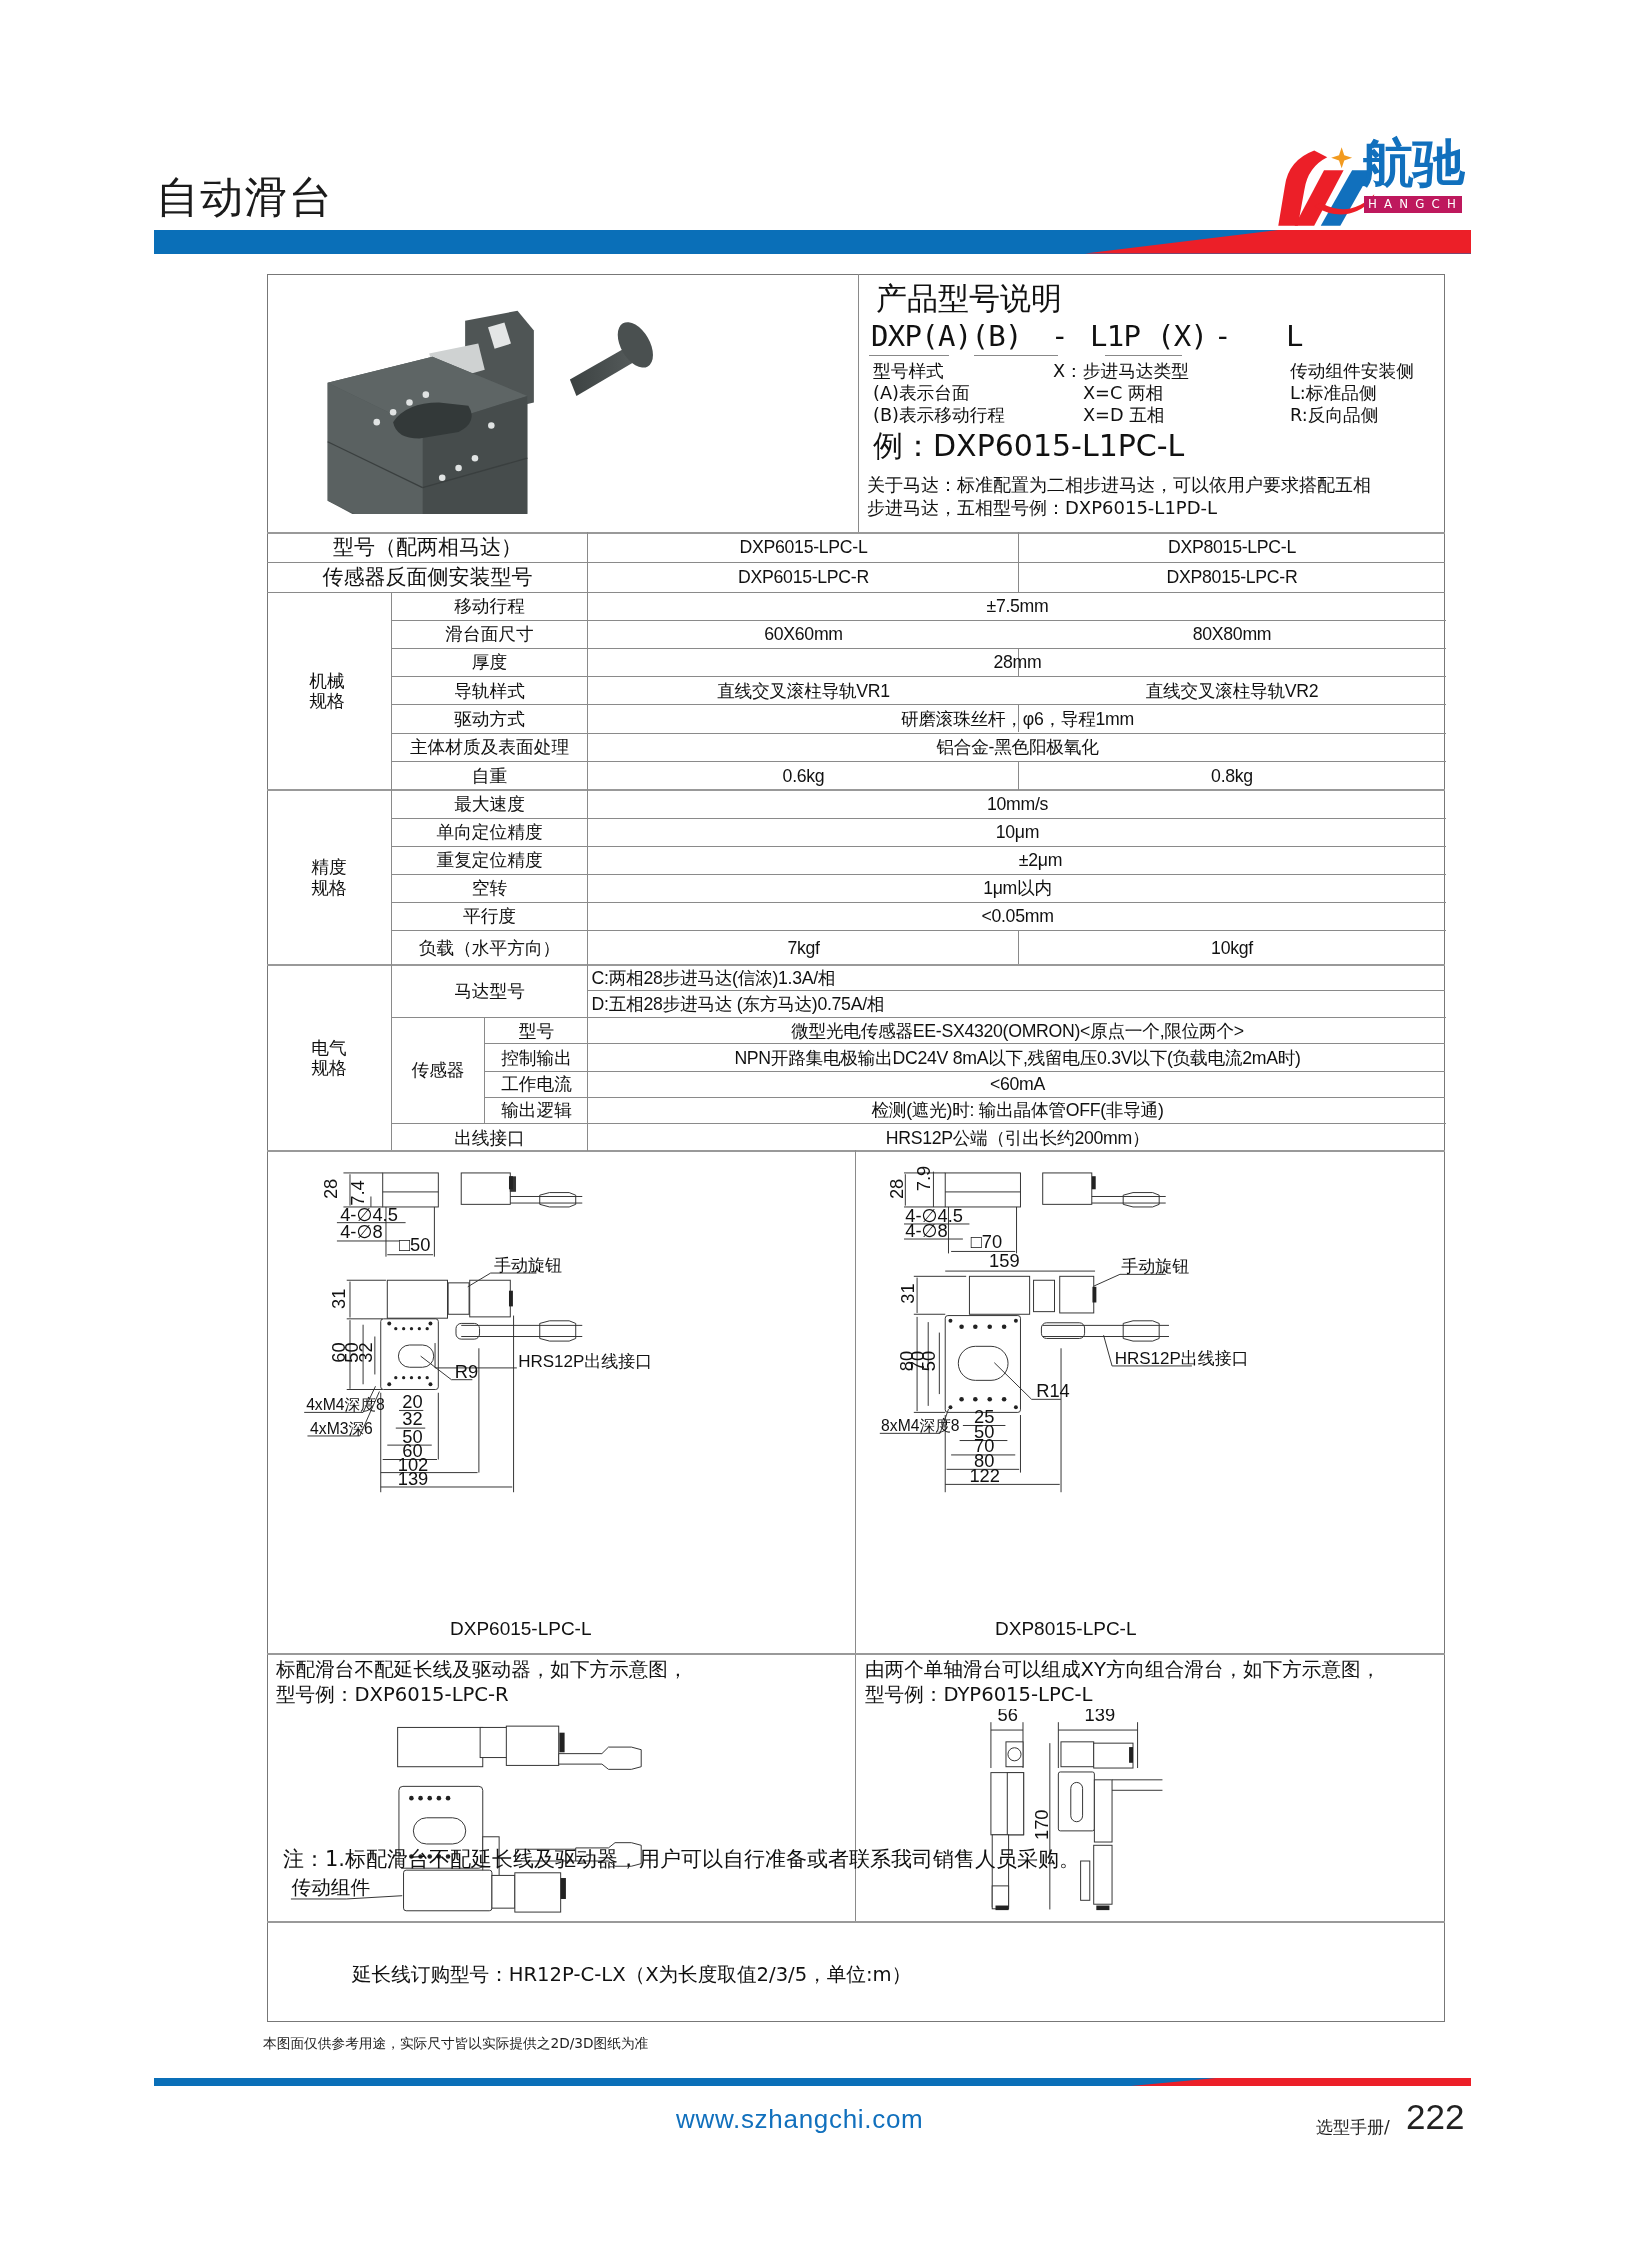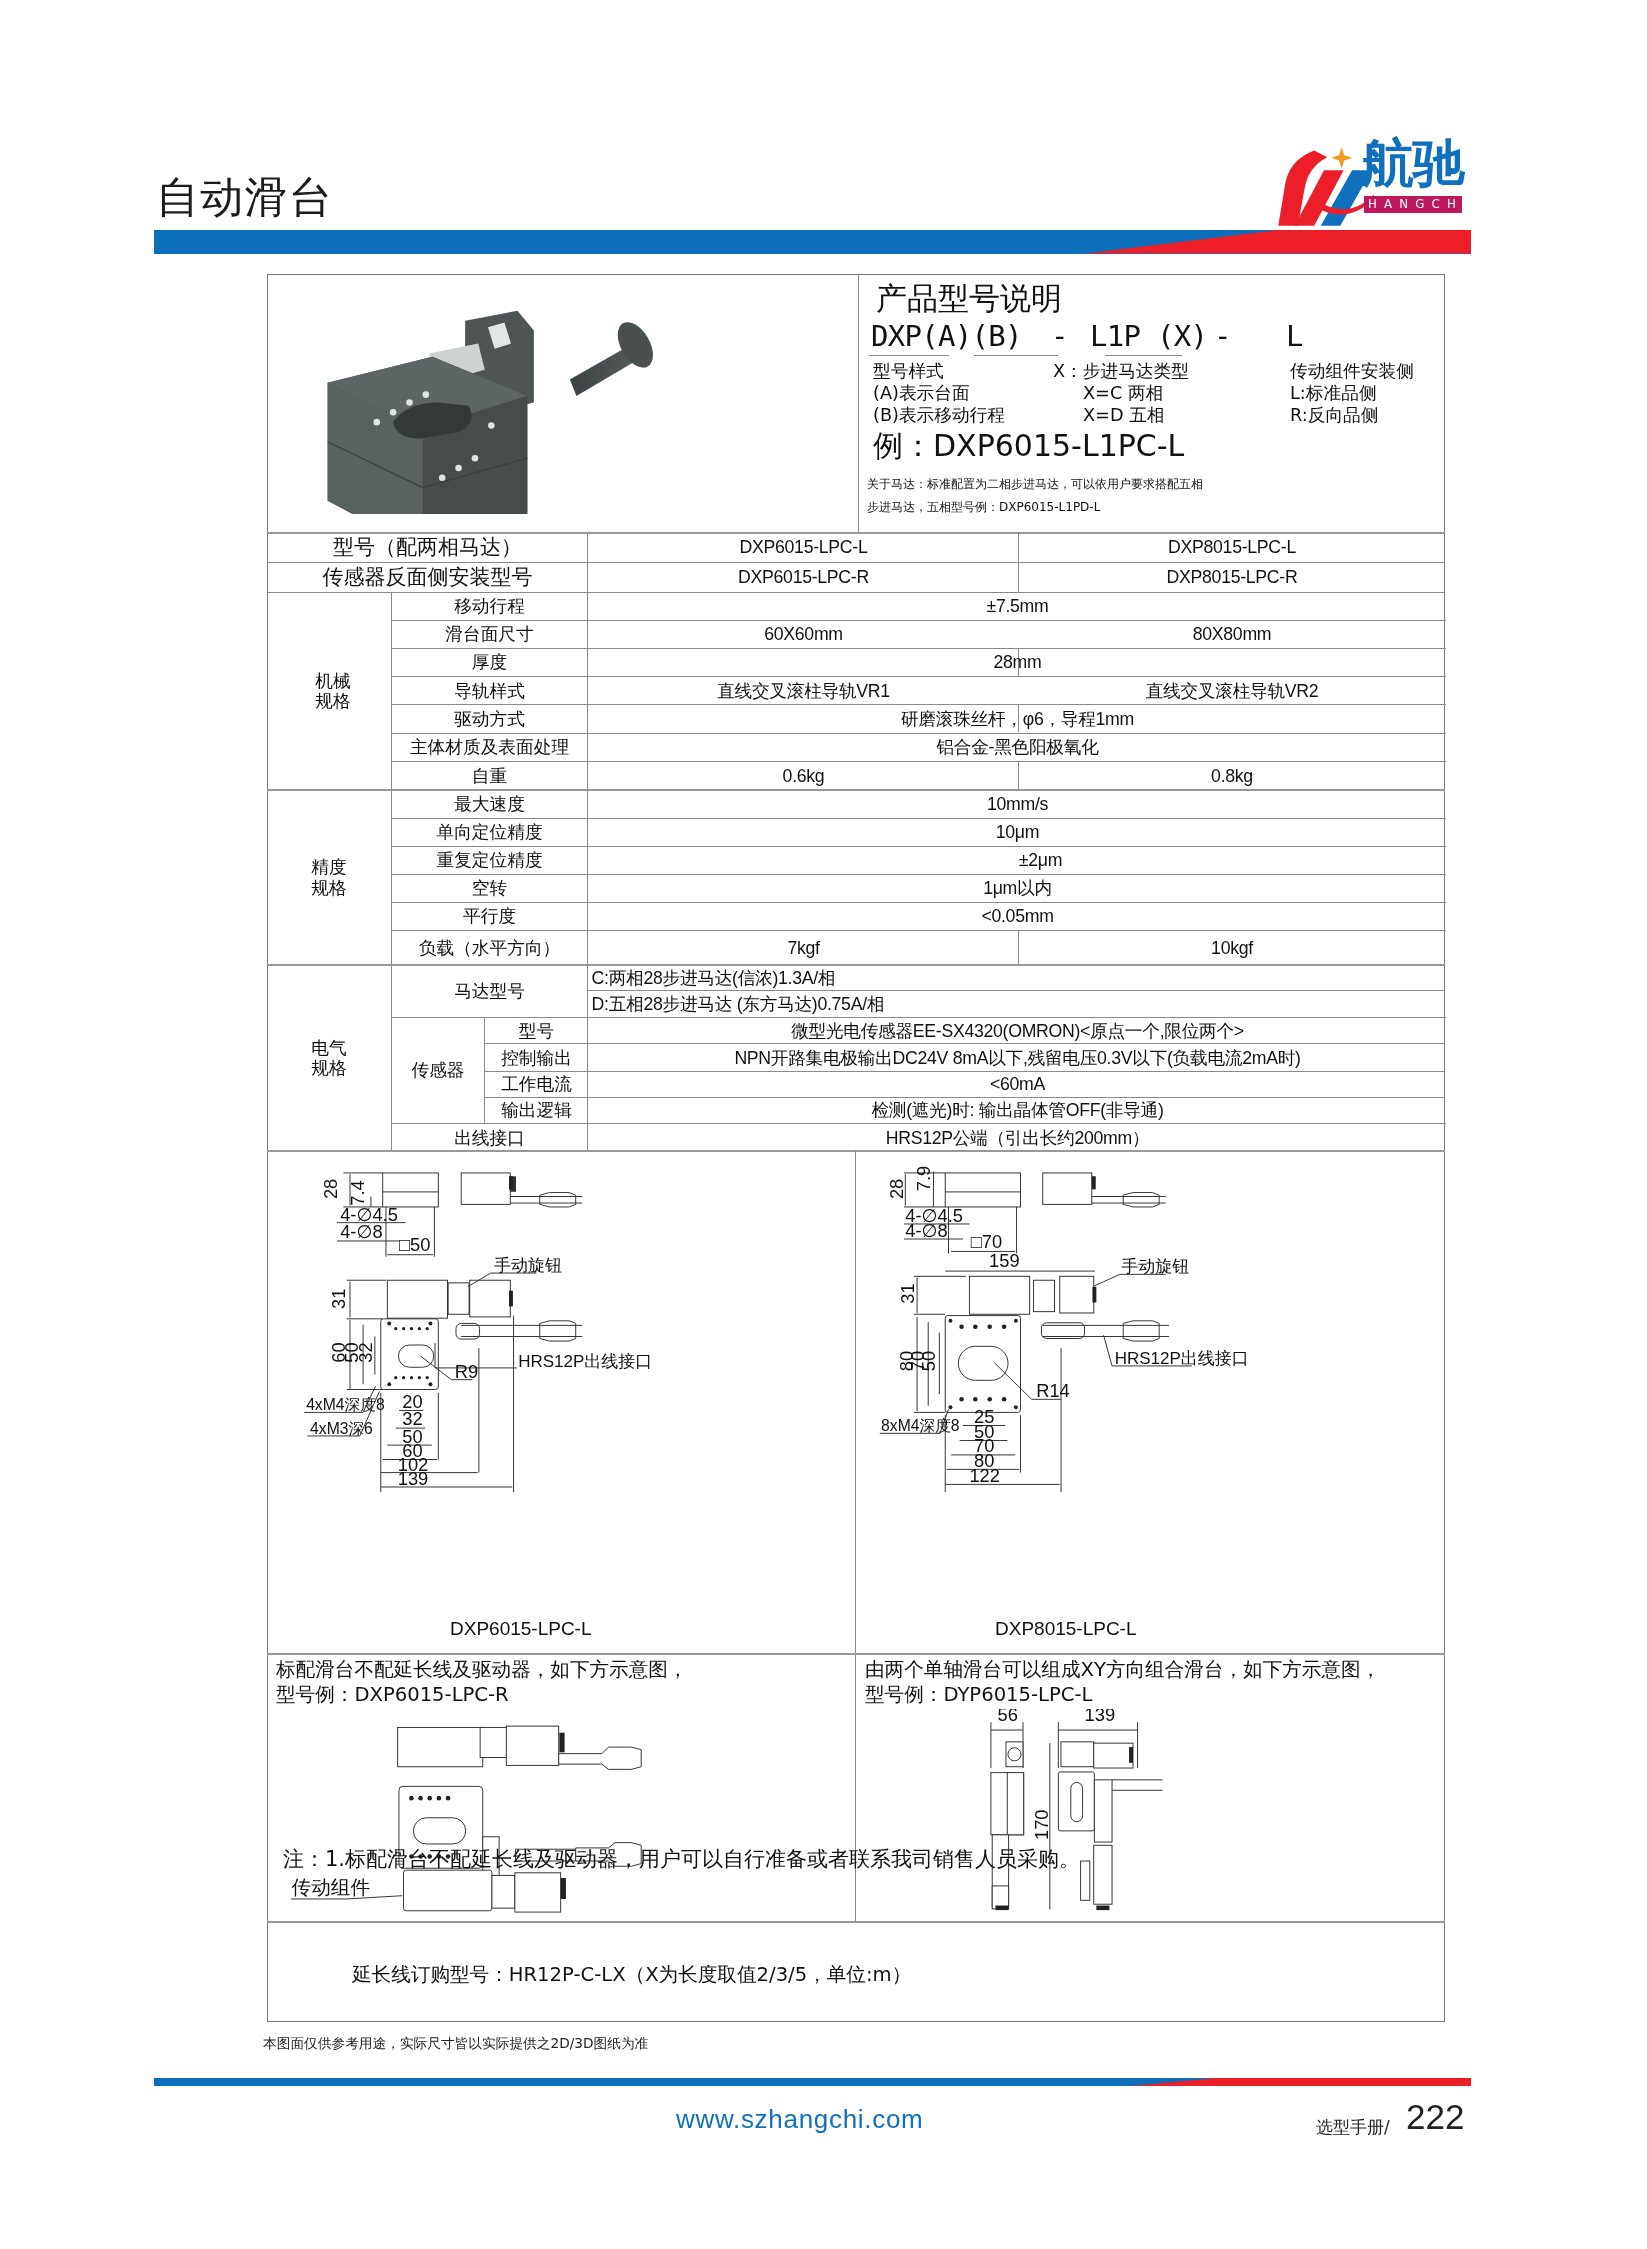--- a/index.html
+++ b/index.html
@@ -31,21 +31,21 @@
   .cell.big { font-size: 21px; }
   .narrow { font-family: "Liberation Sans", sans-serif; letter-spacing: -0.3px; }
 
   
   .exp { position: absolute; color: #111; white-space: nowrap; }
   .exp-title { left: 876px; top: 278px; font-size: 31px; }
   .exp-code { left: 871px; top: 319px; font-size: 29px; font-family: "DejaVu Sans Mono", monospace; letter-spacing: -0.7px; }
   .exp-underline { position: absolute; height: 0; border-top: 1.3px solid #888; }
   .exp-small { font-size: 17.7px; line-height: 21.6px; }
   .exp-example { left: 873px; top: 426px; font-size: 30px; }
-  .exp-note { left: 867px; top: 473px; font-size: 12px; line-height: 23px; }
+  .exp-note { left: 867px; top: 473px; font-size: 18px; line-height: 23px; }
 
   
   .photo { left: 308px; top: 291px; width: 347px; height: 223px; }
 
   
   .drawing { position: absolute; }
   .dim-text { font-family: "Liberation Sans", sans-serif; font-size: 28px; fill: #111; }
   .caption { position: absolute; font-size: 19px; color: #111; white-space: nowrap; font-family: "Liberation Sans", sans-serif; }
 
   .para { position: absolute; font-size: 19.6px; line-height: 26px; color: #111; white-space: nowrap; }
@@ -168,21 +168,21 @@
 <div class="vline" style="left:1018px; top:930px; height:34px;"></div>
 <div class="vline" style="left:484px; top:1017px; height:107px;"></div>
 
 <div class="cell big" style="left:268px; top:533px; width:319px; height:29px;">型号（配两相马达）</div>
 <div class="cell narrow" style="left:589px; top:533px; width:429px; height:29px;">DXP6015-LPC-L</div>
 <div class="cell narrow" style="left:1019px; top:533px; width:426px; height:29px;">DXP8015-LPC-L</div>
 <div class="cell big" style="left:268px; top:563px; width:319px; height:29px;">传感器反面侧安装型号</div>
 <div class="cell narrow" style="left:589px; top:563px; width:429px; height:29px;">DXP6015-LPC-R</div>
 <div class="cell narrow" style="left:1019px; top:563px; width:426px; height:29px;">DXP8015-LPC-R</div>
 
-<div class="cell" style="left:272px; top:593px; width:122px; height:196px; white-space:pre-line;">机械
+<div class="cell" style="left:266px; top:593px; width:122px; height:196px; white-space:pre-line;">机械
 规格</div>
 <div class="cell" style="left:392px; top:593px; width:195px; height:27px;">移动行程</div>
 <div class="cell narrow" style="left:589px; top:593px; width:857px; height:27px;">±7.5mm</div>
 <div class="cell" style="left:392px; top:621px; width:195px; height:27px;">滑台面尺寸</div>
 <div class="cell narrow" style="left:589px; top:621px; width:429px; height:27px;">60X60mm</div>
 <div class="cell narrow" style="left:1019px; top:621px; width:426px; height:27px;">80X80mm</div>
 <div class="cell" style="left:392px; top:649px; width:195px; height:27px;">厚度</div>
 <div class="cell narrow" style="left:589px; top:649px; width:857px; height:27px;">28mm</div>
 <div class="cell" style="left:392px; top:678px; width:195px; height:27px;">导轨样式</div>
 <div class="cell narrow" style="left:589px; top:678px; width:429px; height:27px;">直线交叉滚柱导轨VR1</div>

